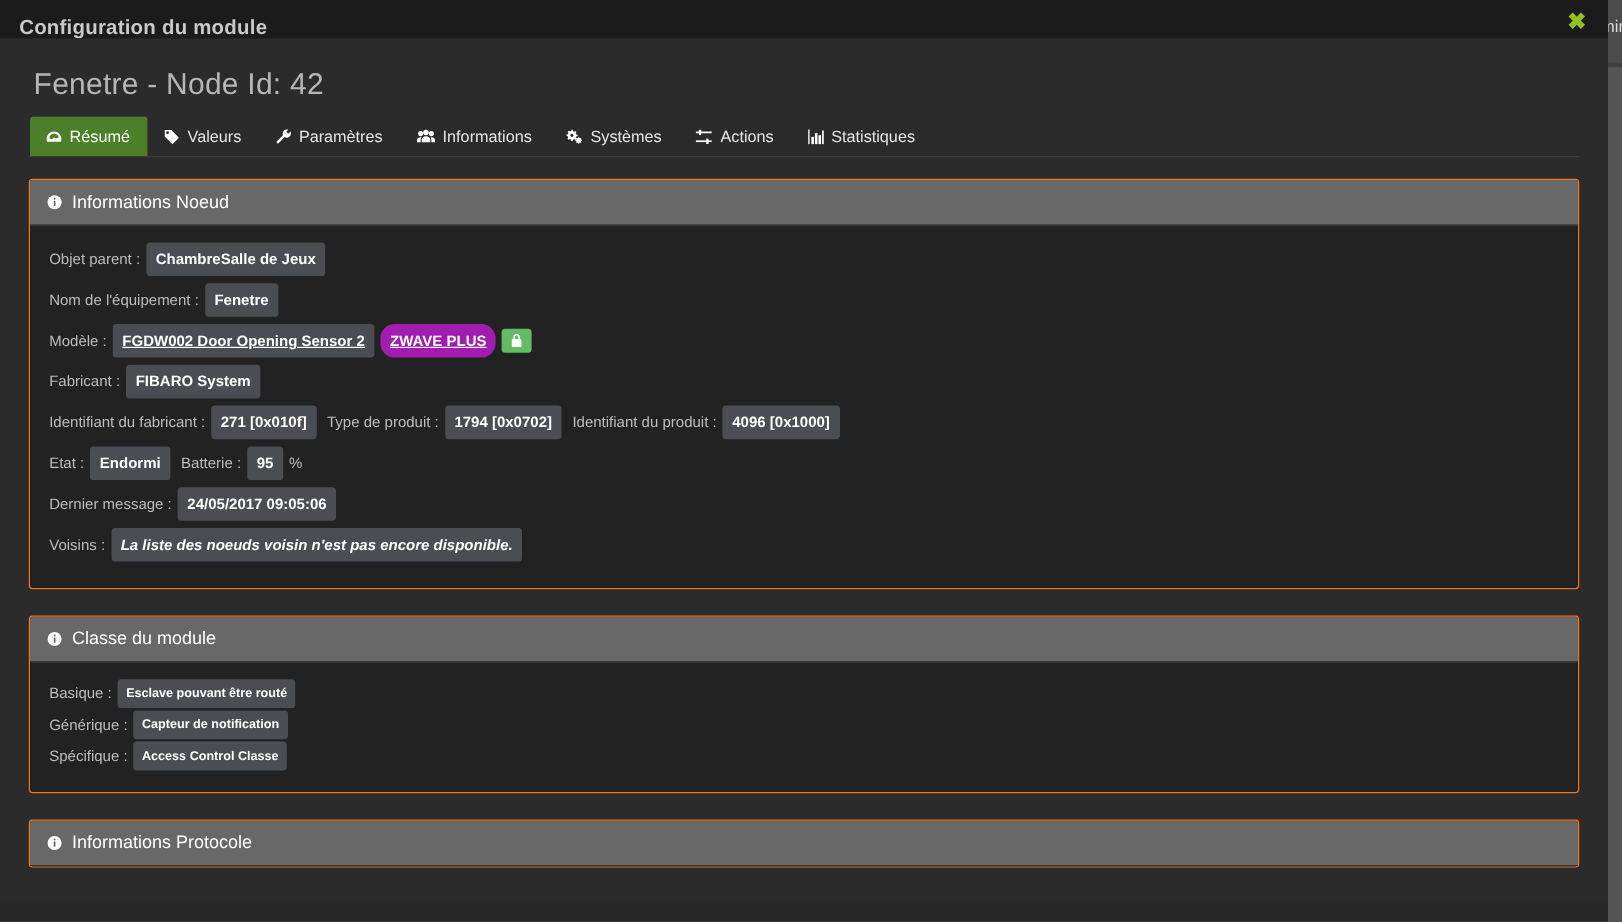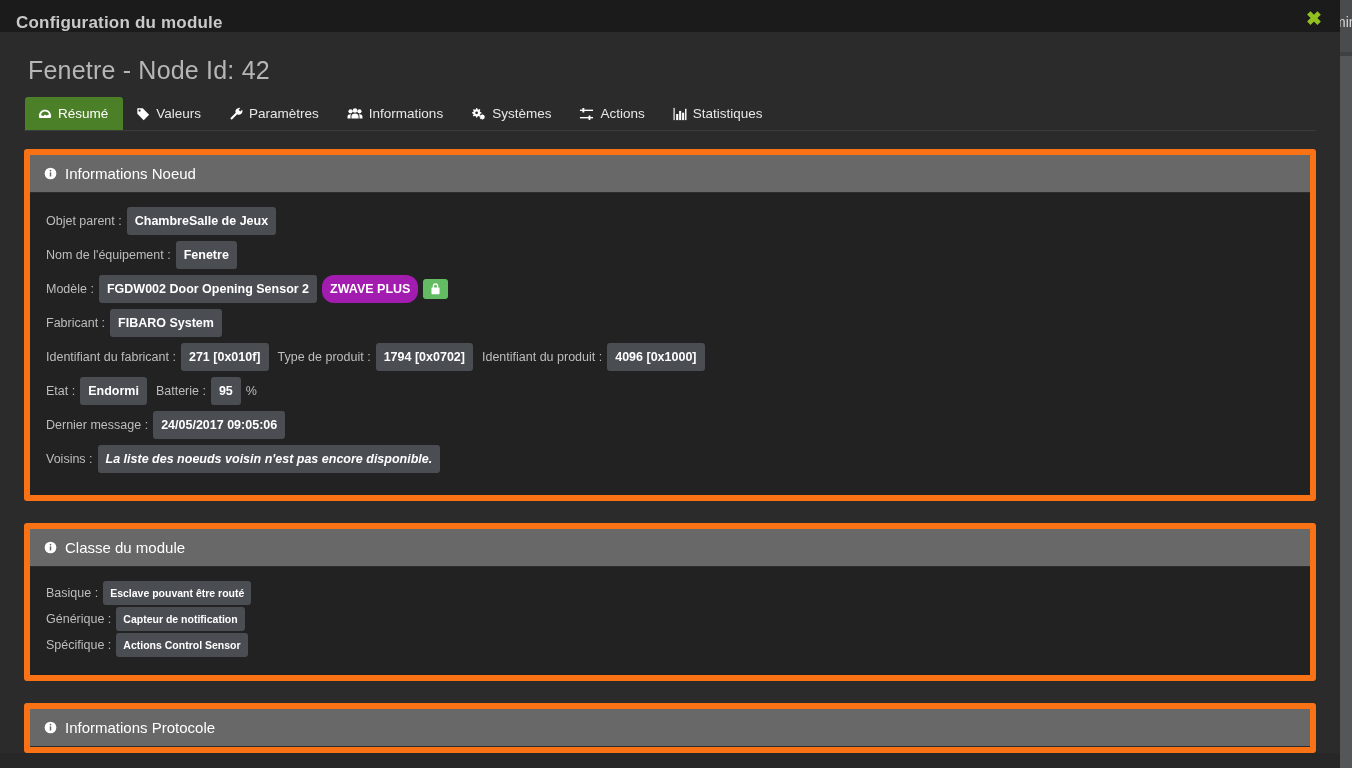--- a/index.html
+++ b/index.html
@@ -125,21 +125,21 @@
     background: #4b7f28;
     border-radius: 3px 3px 0 0;
     color: #ffffff;
   }
   .tab-icon { display: inline-flex; align-items: center; }
   .tab-icon svg { display: block; }
 
   
   .panel {
     background: #222222;
-    border: 6px solid #f97316;
+    border: 1px solid #f97316;
     border-radius: 3px;
     margin-bottom: 22px;
     overflow: hidden;
   }
   .panel-head {
     background: #686868;
     padding: 10px 14px;
     display: flex;
     align-items: center;
     gap: 8px;
@@ -184,21 +184,21 @@
   }
   .badge.teal { background: #a21caf; border-radius: 12px; }
   .badge.green {
     background: #63bb63;
     padding: 4px 7px;
     display: inline-flex;
     align-items: center;
   }
   .badge.italic { font-style: italic; }
   .badge.tight { font-size: 10.5px; padding: 3px 7px; }
-  .gap-r { margin-right: 5px; }
+  .gap-r { margin-right: 5px; text-decoration: underline; }
   .unit { color: #bdbdbd; font-size: 12.5px; margin-left: 5px; }
 
   
   .class-row {
     display: flex;
     align-items: center;
     margin-bottom: 2px;
     line-height: 18px;
   }
   .class-lbl {
@@ -392,21 +392,21 @@
         <div class="class-row">
           <span class="class-lbl">Basique :</span>
           <span class="badge tight">Esclave pouvant être routé</span>
         </div>
         <div class="class-row">
           <span class="class-lbl">Générique :</span>
           <span class="badge tight">Capteur de notification</span>
         </div>
         <div class="class-row">
           <span class="class-lbl">Spécifique :</span>
-          <span class="badge tight">Actions Control Sensor</span>
+          <span class="badge tight">Access Control Classe</span>
         </div>
       </div>
     </div>
 
     <div class="panel">
       <div class="panel-head">
         <span class="info-icon">
           <svg width="13" height="13" viewBox="0 0 16 16">
               <circle fill="#fff" cx="8" cy="8" r="7.2"></circle>
               <rect fill="#686868" x="7.1" y="6.4" width="1.8" height="5.4" rx="0.4"></rect>

